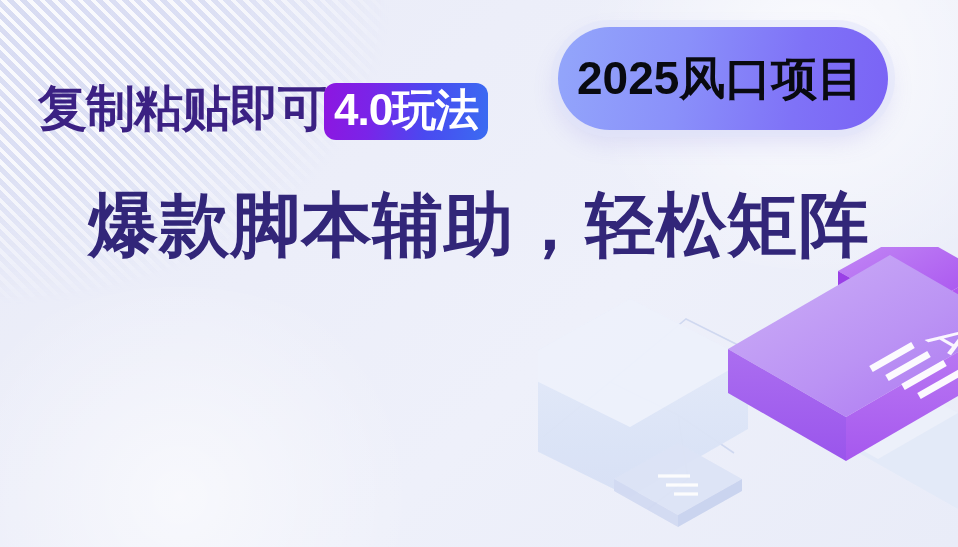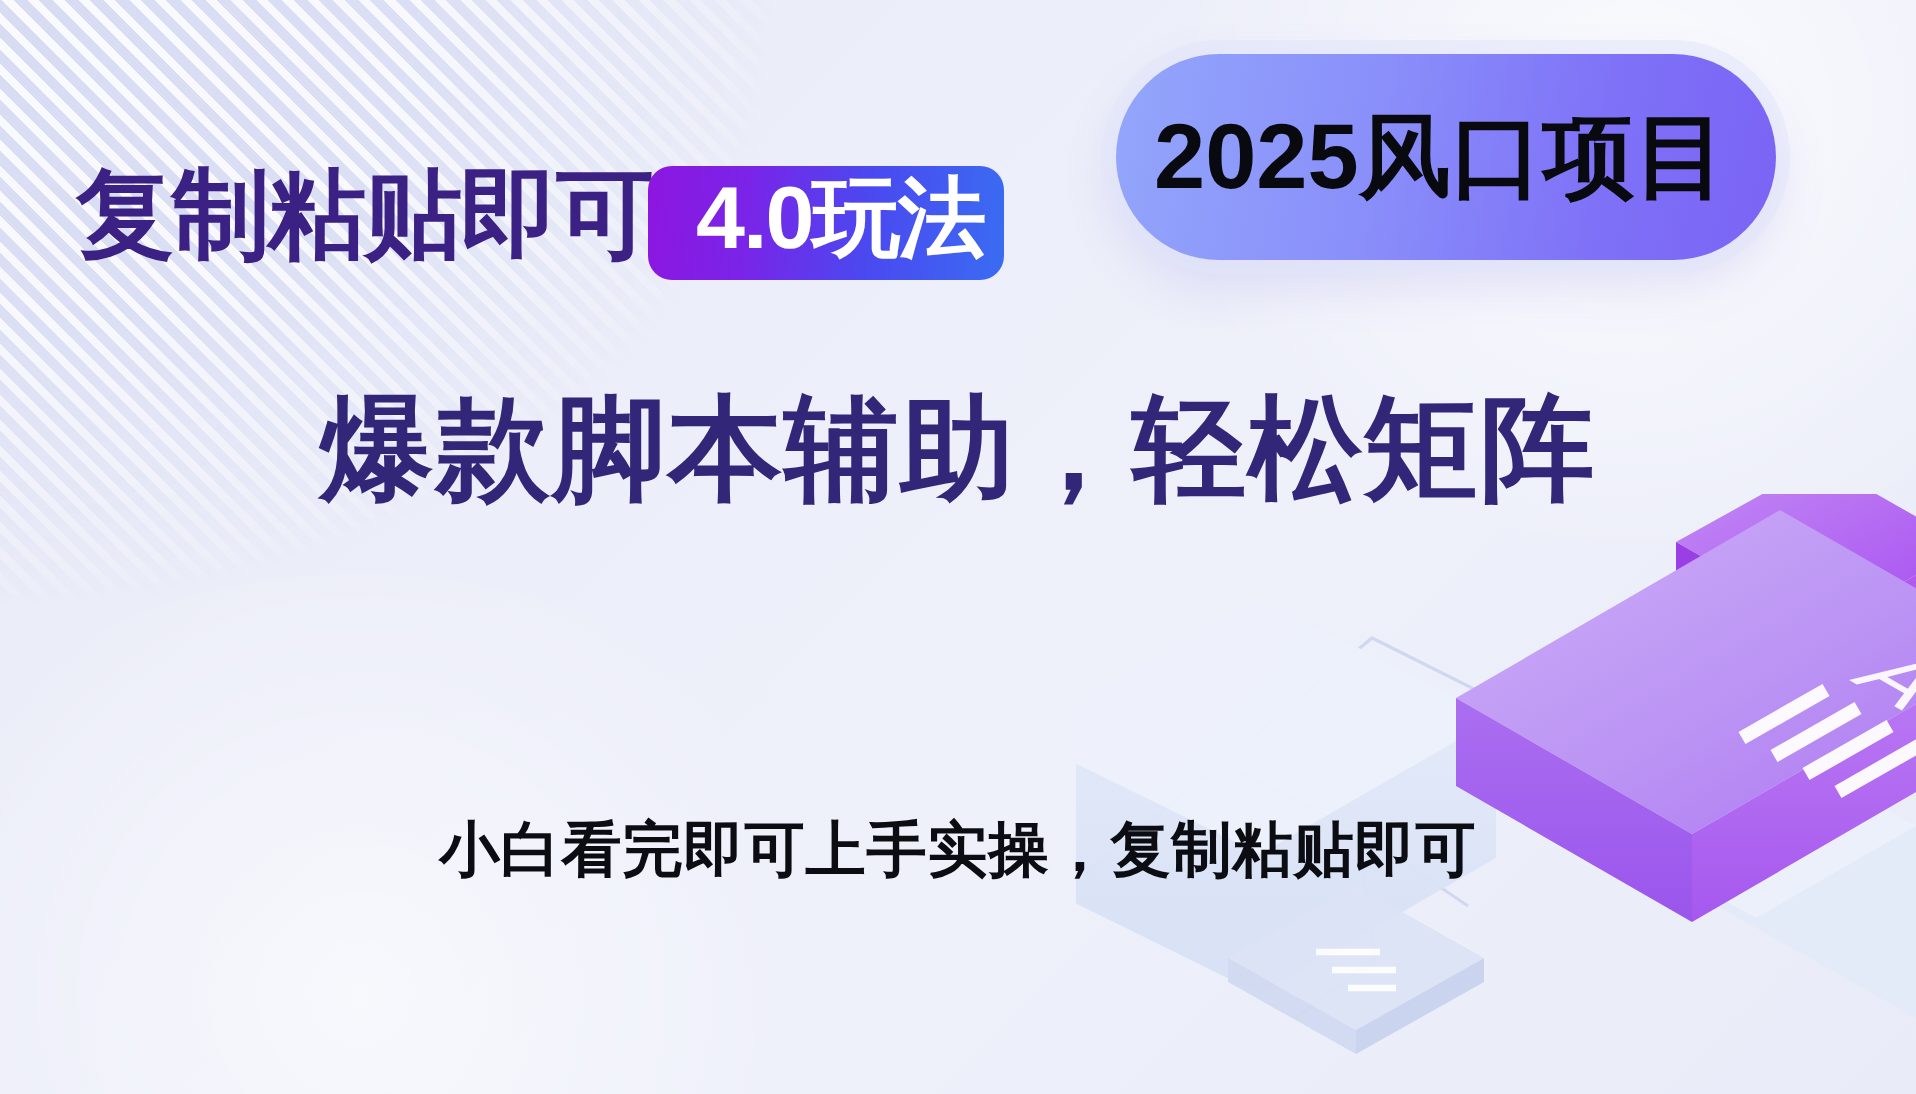--- a/index.html
+++ b/index.html
@@ -106,36 +106,36 @@
     font-weight: 700;
     color: #3b2183;
     line-height: 60px;
     white-space: nowrap;
     letter-spacing: -1px;
   }
   .badge-40 {
     display: inline-block;
     vertical-align: baseline;
     margin-left: -2px;
-    padding: 2px 10px 5px 24px;
+    padding: 2px 10px 5px 10px;
     border-radius: 12px;
     background: linear-gradient(95deg, #8d16e0 0%, #7a24e8 28%, #4a49f0 62%, #3a6cf2 100%);
     color: #ffffff;
     font-size: 44px;
     font-weight: 700;
     line-height: 50px;
   }
 
   
   .line2 {
     position: absolute;
     left: 50%;
     transform: translateX(-50%);
     top: 182px;
-    font-size: 57px;
+    font-size: 70px;
     font-weight: 700;
     color: #322679;
     line-height: 86px;
     white-space: nowrap;
     letter-spacing: 1px;
   }
 
   
   .line3 {
     position: absolute;
@@ -255,15 +255,14 @@
     <div class="pill-2025"></div>
     <div class="line1">
       <span>复制粘贴即可</span><span class="badge-40">4.0玩法</span>
     </div>
     <div class="pill-2025-label">2025风口项目</div>
   </div>
 
   <div class="line2">爆款脚本辅助，轻松矩阵</div>
 
 
-  <div class="line4">小白看完即可上手实操，复制粘贴即可</div>
 
 </div>
 
 </body></html>

